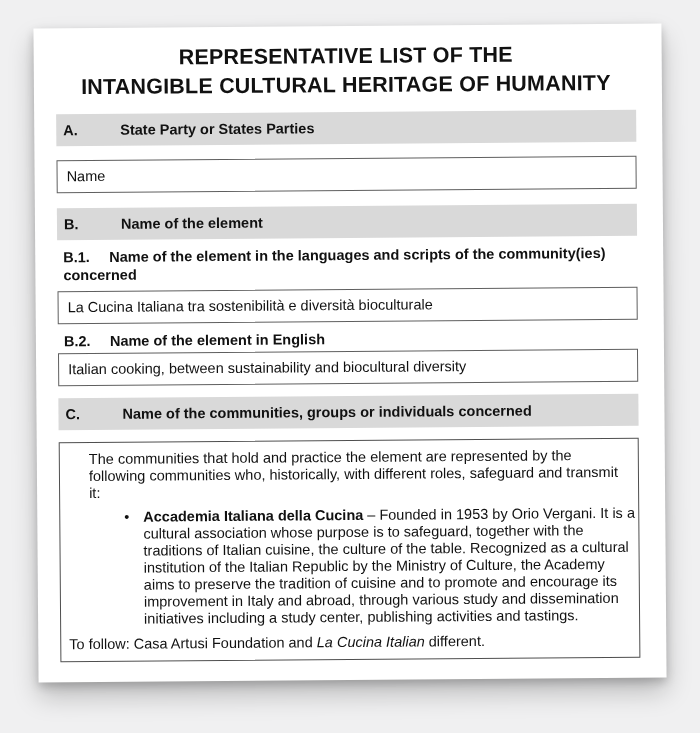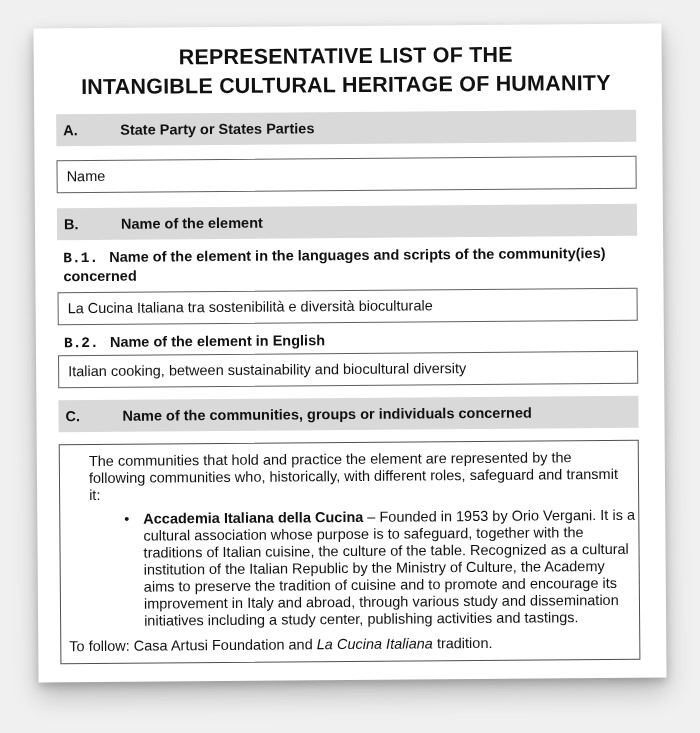--- a/index.html
+++ b/index.html
@@ -46,21 +46,21 @@
     display:flex;align-items:center;padding-left:9px;
   }
   .mt14{margin-top:14px;}
   .mt15{margin-top:15px;}
   .mt7{margin-top:7px;}
   .mt3{margin-top:3px;}
   .sub-heading{
     margin-top:8px;font-weight:700;font-size:14.5px;line-height:18px;
     padding-left:6px;
   }
-  .sub-letter{display:inline-block;width:46px;font-family:Liberation Mono, monospace;}
+  .sub-letter{display:inline-block;width:46px;}
   .pre{white-space:pre;}
   .big-box{
     margin-top:12px;border:1.5px solid var(--box-border);
     padding:8px;min-height:219px;background:var(--paper);
   }
   .intro{margin:0 0 0 21px;}
   .bullet-row{display:flex;margin:7px 0 0 56px;}
   .bullet-marker{flex:none;width:19px;}
   .footer-line{margin:8px 0 0 0;}
   b{font-weight:700;}
@@ -120,17 +120,17 @@
       <div class="bullet-row">
         <span class="bullet-marker">•</span>
         <span class="pre"><b>Accademia Italiana della Cucina</b><span> – Founded in 1953 by Orio Vergani. It is a
 cultural association whose purpose is to safeguard, together with the
 traditions of Italian cuisine, the culture of the table. Recognized as a cultural
 institution of the Italian Republic by the Ministry of Culture, the Academy
 aims to preserve the tradition of cuisine and to promote and encourage its
 improvement in Italy and abroad, through various study and dissemination
 initiatives including a study center, publishing activities and tastings.</span></span>
       </div>
-      <p class="footer-line"><span>To follow: Casa Artusi Foundation and </span><i>La Cucina Italiana</i><span> tradition.</span></p>
+      <p class="footer-line"><span>To follow: Casa Artusi Foundation and </span><i>La Cucina Italian</i><span> different.</span></p>
     </div>
 
   </div>
 </div>
 
 </body></html>

